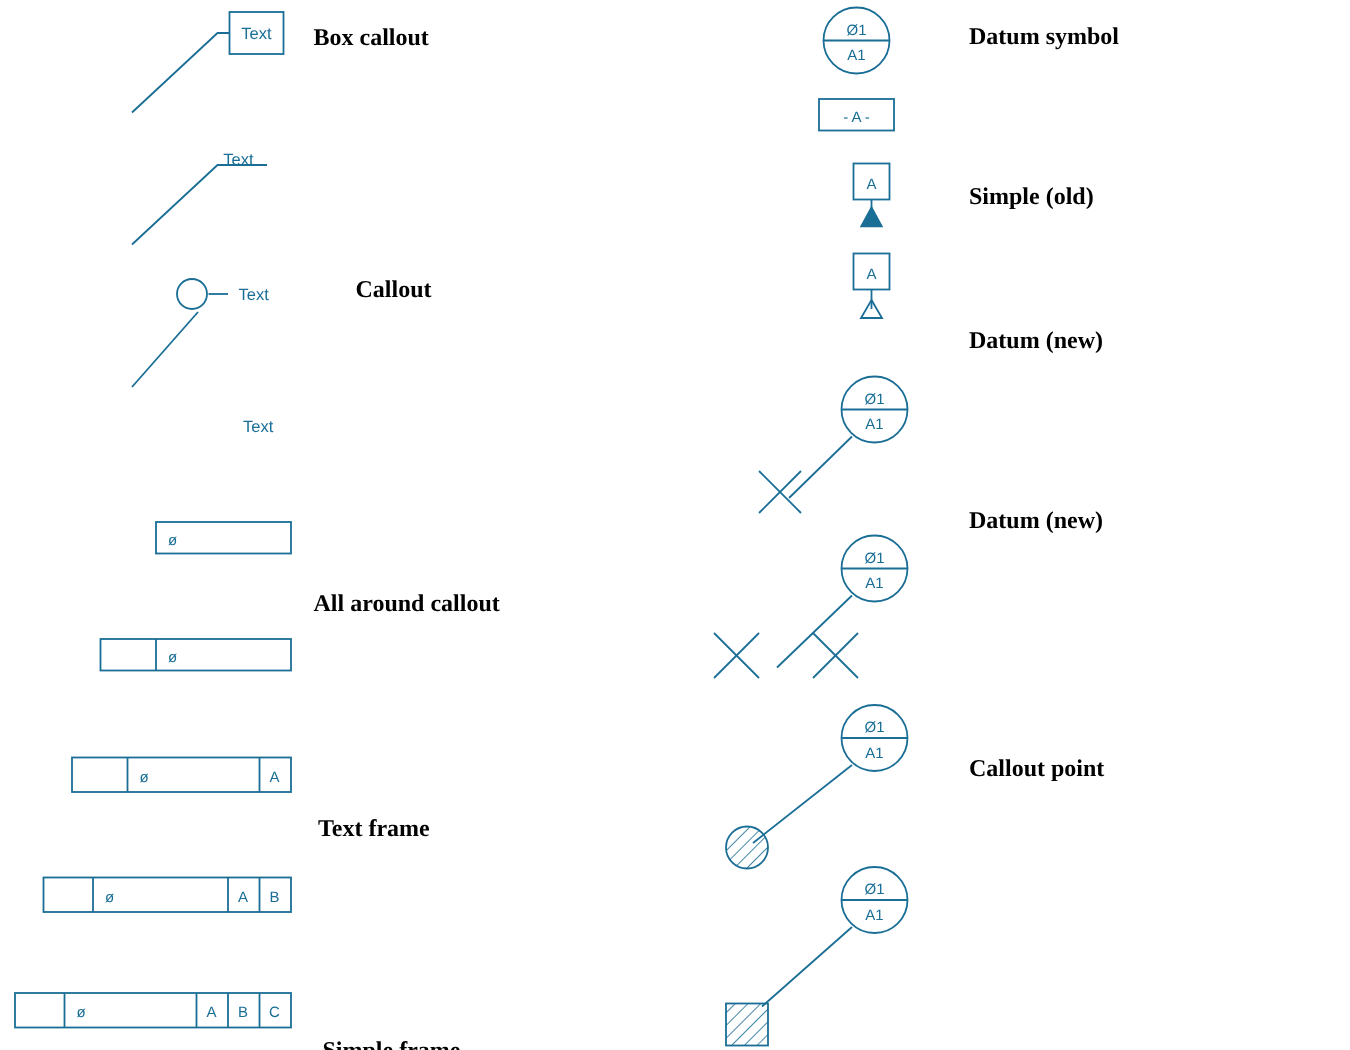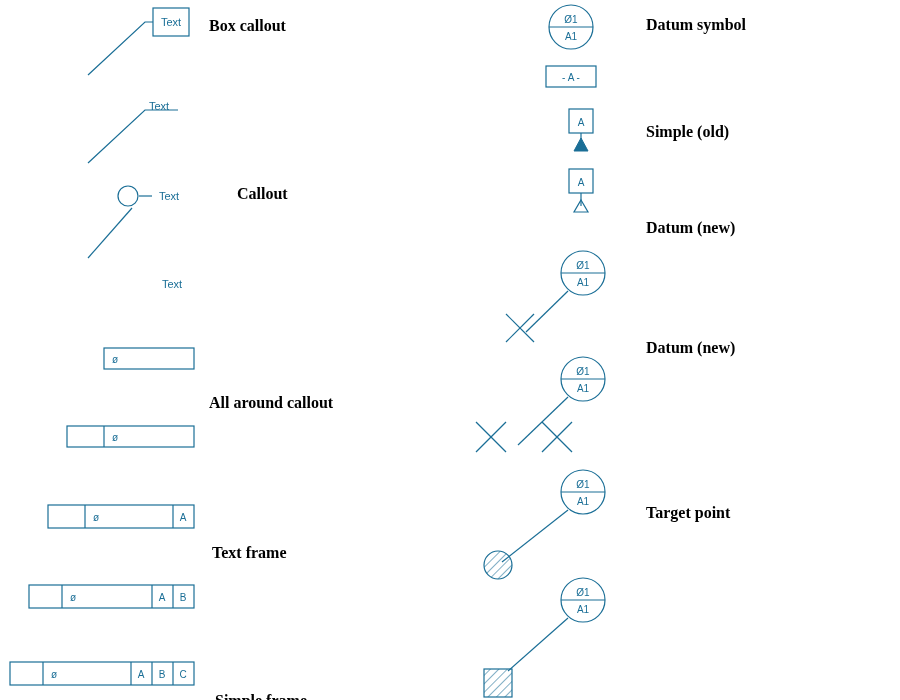--- a/index.html
+++ b/index.html
@@ -173,21 +173,21 @@
   <div class="row" style="left:450px;top:246px;width:450px;height:108px;">
     <svg class="sym" width="450" height="108">
       <circle cx="133" cy="27" r="22" fill="none" stroke="#1a6e96" stroke-width="1.2"></circle>
       <line x1="111" y1="27" x2="155" y2="27" stroke="#1a6e96" stroke-width="1.2"></line>
       <text class="cad-text-sm" x="133" y="23" text-anchor="middle">Ø1</text>
       <text class="cad-text-sm" x="133" y="40" text-anchor="middle">A1</text>
       <line x1="118" y1="45" x2="76" y2="86" stroke="#1a6e96" stroke-width="1.2"></line>
       <line x1="56" y1="68" x2="84" y2="96" stroke="#1a6e96" stroke-width="1.2"></line>
       <line x1="84" y1="68" x2="56" y2="96" stroke="#1a6e96" stroke-width="1.2"></line>
     </svg>
-    <div class="label" style="left:196px;top:259px;">Target point</div>
+    <div class="label" style="left:196px;top:259px;">Callout point</div>
   </div>
 
   <div class="row" style="left:450px;top:352px;width:450px;height:110px;">
     <svg class="sym" width="450" height="110">
       <circle cx="133" cy="27" r="22" fill="none" stroke="#1a6e96" stroke-width="1.2"></circle>
       <line x1="111" y1="27" x2="155" y2="27" stroke="#1a6e96" stroke-width="1.2"></line>
       <text class="cad-text-sm" x="133" y="23" text-anchor="middle">Ø1</text>
       <text class="cad-text-sm" x="133" y="40" text-anchor="middle">A1</text>
       <line x1="118" y1="45" x2="68" y2="93" stroke="#1a6e96" stroke-width="1.2"></line>
       <line x1="26" y1="70" x2="56" y2="100" stroke="#1a6e96" stroke-width="1.2"></line>

